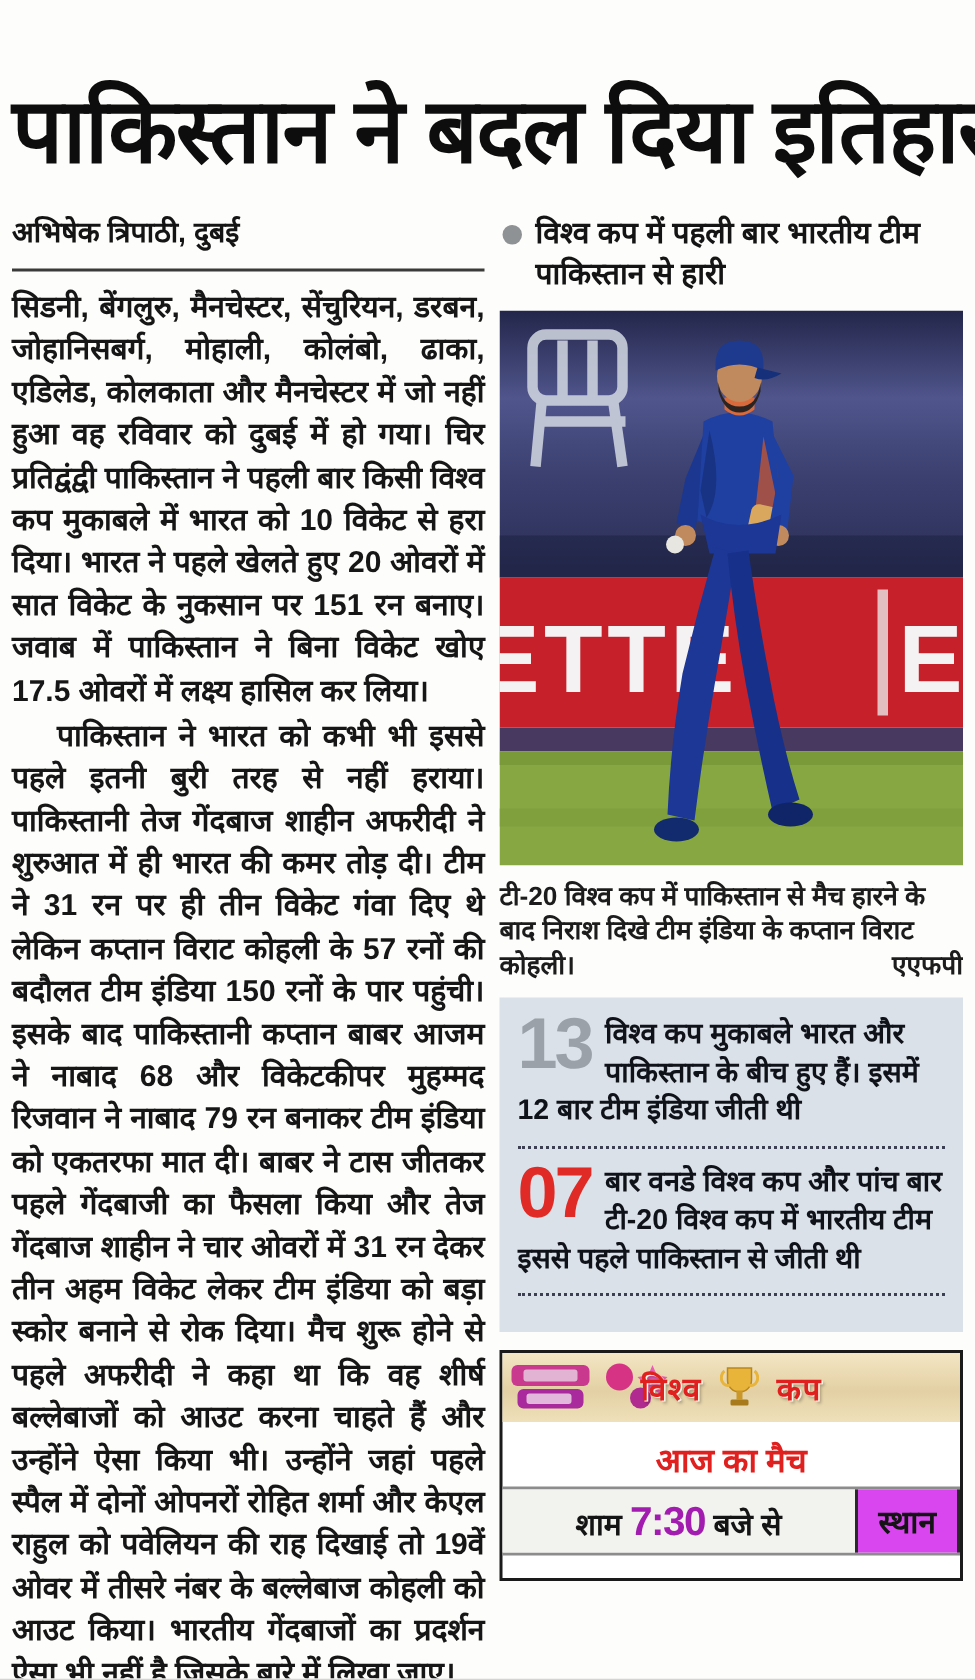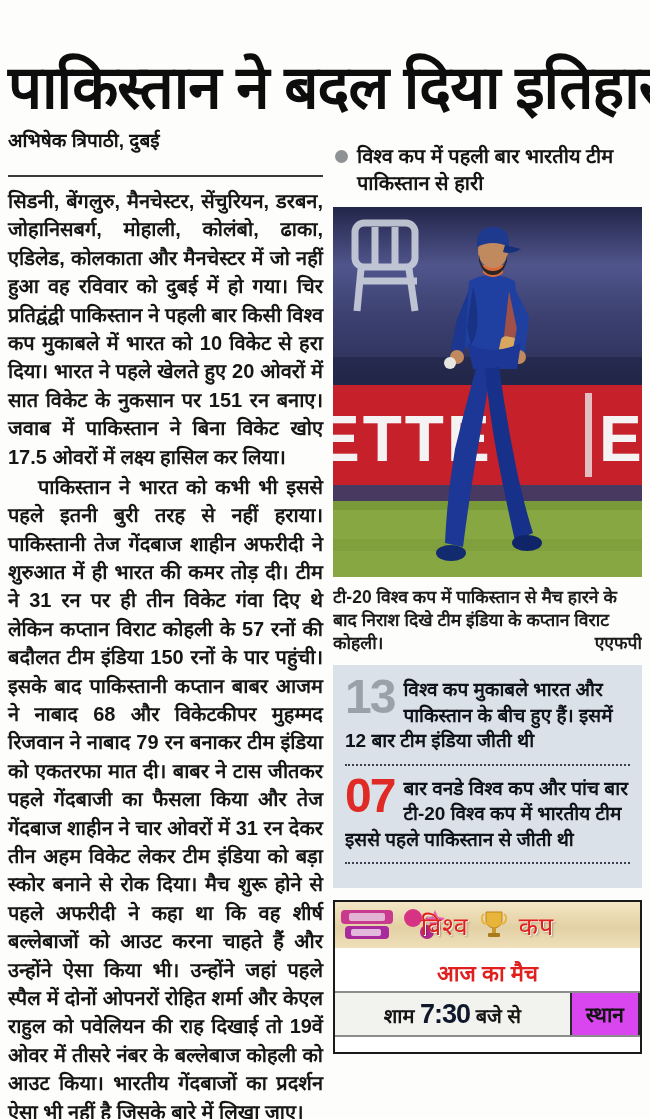--- a/index.html
+++ b/index.html
@@ -14,22 +14,22 @@
     font-size: 60px; font-weight: 800; line-height: 1.25;
     padding: 6px 10px 2px 8px; letter-spacing: -1px; color:#0d0d0d;
     white-space: nowrap;
     margin-top: 44px;
   }
   .columns { display: flex; gap: 10px; padding: 0 8px; }
   .left-col { width: 315px; flex: none; }
   .right-col { flex: 1; min-width: 0; }
 
   .byline {
-    font-size: 19px; font-weight: 700; 
-    padding-bottom: 22px; border-bottom: 2px solid #3a3a3a;
+    font-size: 19px; font-weight: 700; margin-top: 14px;
+    padding-bottom: 12px; border-bottom: 2px solid #3a3a3a;
     margin-bottom: 10px;
   }
   .para {
     font-size: 20px; font-weight: 600; line-height: 1.42;
     text-align: justify; color:#161616;
   }
   .para.p2 { text-indent: 30px; margin-top: 2px; }
   .related {
     font-size: 20px; font-weight: 800; text-align: right;
     padding-right: 6px; margin-top: 2px;
@@ -65,41 +65,41 @@
   .stat-text { font-size: 19px; font-weight: 700; line-height: 1.34; color:#10121a; }
   .stat-divider { border-top: 2px dotted #3c3f52; margin: 10px 0; }
 
   .match-box { margin-top: 12px; border: 2px solid #1a1a1a; background:#fff; }
   .banner-strip {
     height: 46px; position: relative; overflow: hidden;
     background: linear-gradient(180deg,#f3e6c4 0%, #e3d0a4 55%, #efe0ba 100%);
     display: flex; align-items: center; justify-content: center; gap: 12px;
   }
   .wc-word {
-    font-size: 25px; font-weight: 400; color: #e01f1f;
+    font-size: 21px; font-weight: 700; color: #e01f1f;
     text-shadow: 1px 1px 0 #fff8e8, 2px 2px 2px rgba(0,0,0,.25);
     letter-spacing: 1px; z-index: 2;
   }
   .strip-decor { position: absolute; left: 2px; top: 2px; z-index: 1; }
   .trophy { z-index: 2; }
 
   .today-label {
     color: #e01f1f; font-weight: 800; font-size: 22px;
     text-align: center; margin: 9px 0 4px;
   }
   .teams-line { text-align: center; font-weight: 800; font-size: 21px; margin-bottom: 9px; }
   .vs-word { color: #d42222; font-style: italic; font-size: 15px; font-weight: 700; margin: 0 7px; }
 
   .time-row { display: flex; align-items: stretch; border-top: 2px solid #8c8c8c; }
   .time-left {
     flex: 1.25; background: #f2f2ee; text-align: center;
     font-weight: 800; font-size: 20px; padding: 6px 2px 5px;
     white-space: nowrap;
   }
-  .time-num { color: #0f172a; font-size: 27px; letter-spacing: -1px; }
+  .time-num { color: #a21caf; font-size: 27px; letter-spacing: -1px; }
   .venue-label {
     background: #d946ef; border-left: 2px solid #2a2a2a; border-right: 2px solid #2a2a2a;
     font-weight: 800; font-size: 21px; padding: 7px 14px 5px; flex: none;
   }
   .venue-value {
     flex: 1; background: #1a6cb5; color: #fff; text-align: center;
     font-weight: 800; font-size: 21px; padding: 7px 2px 5px;
   }
   .broadcast-row {
     display: flex; align-items: center; gap: 10px;

